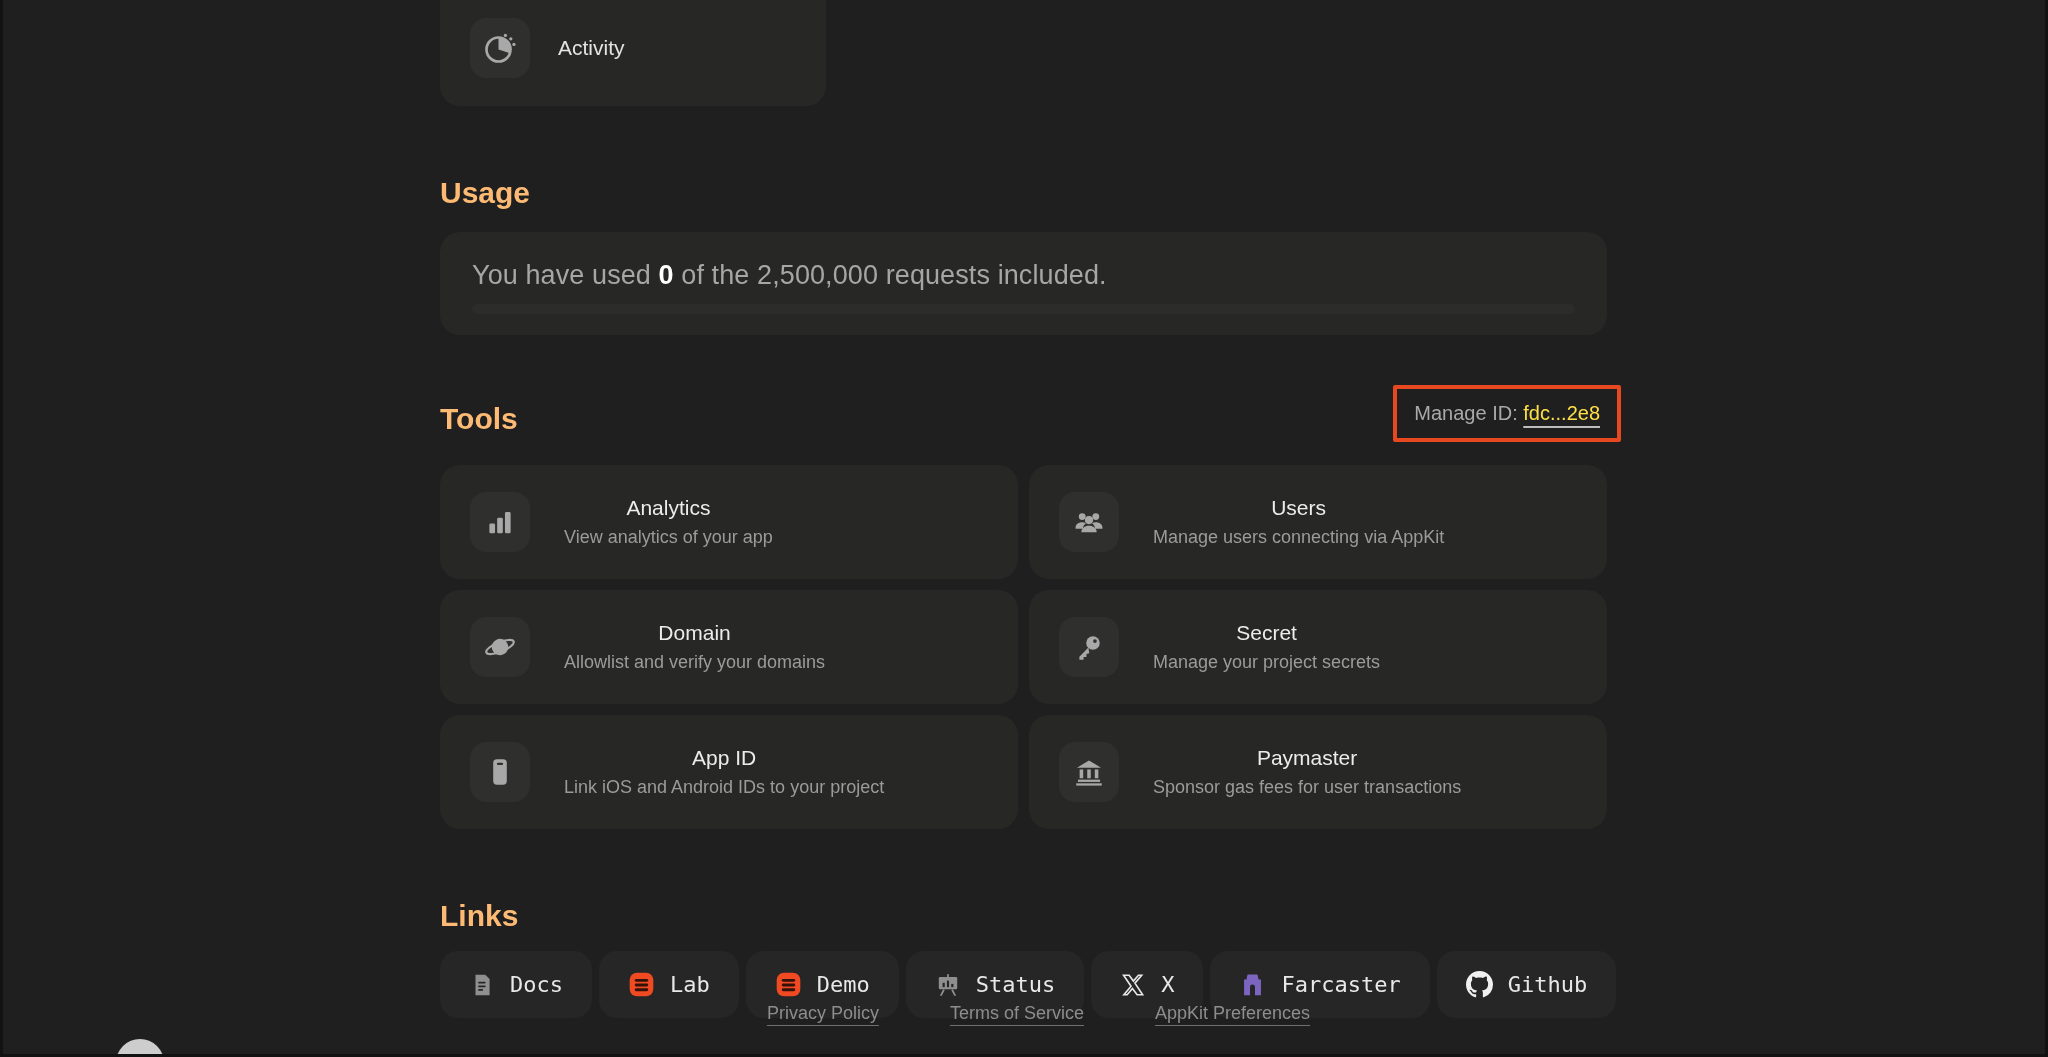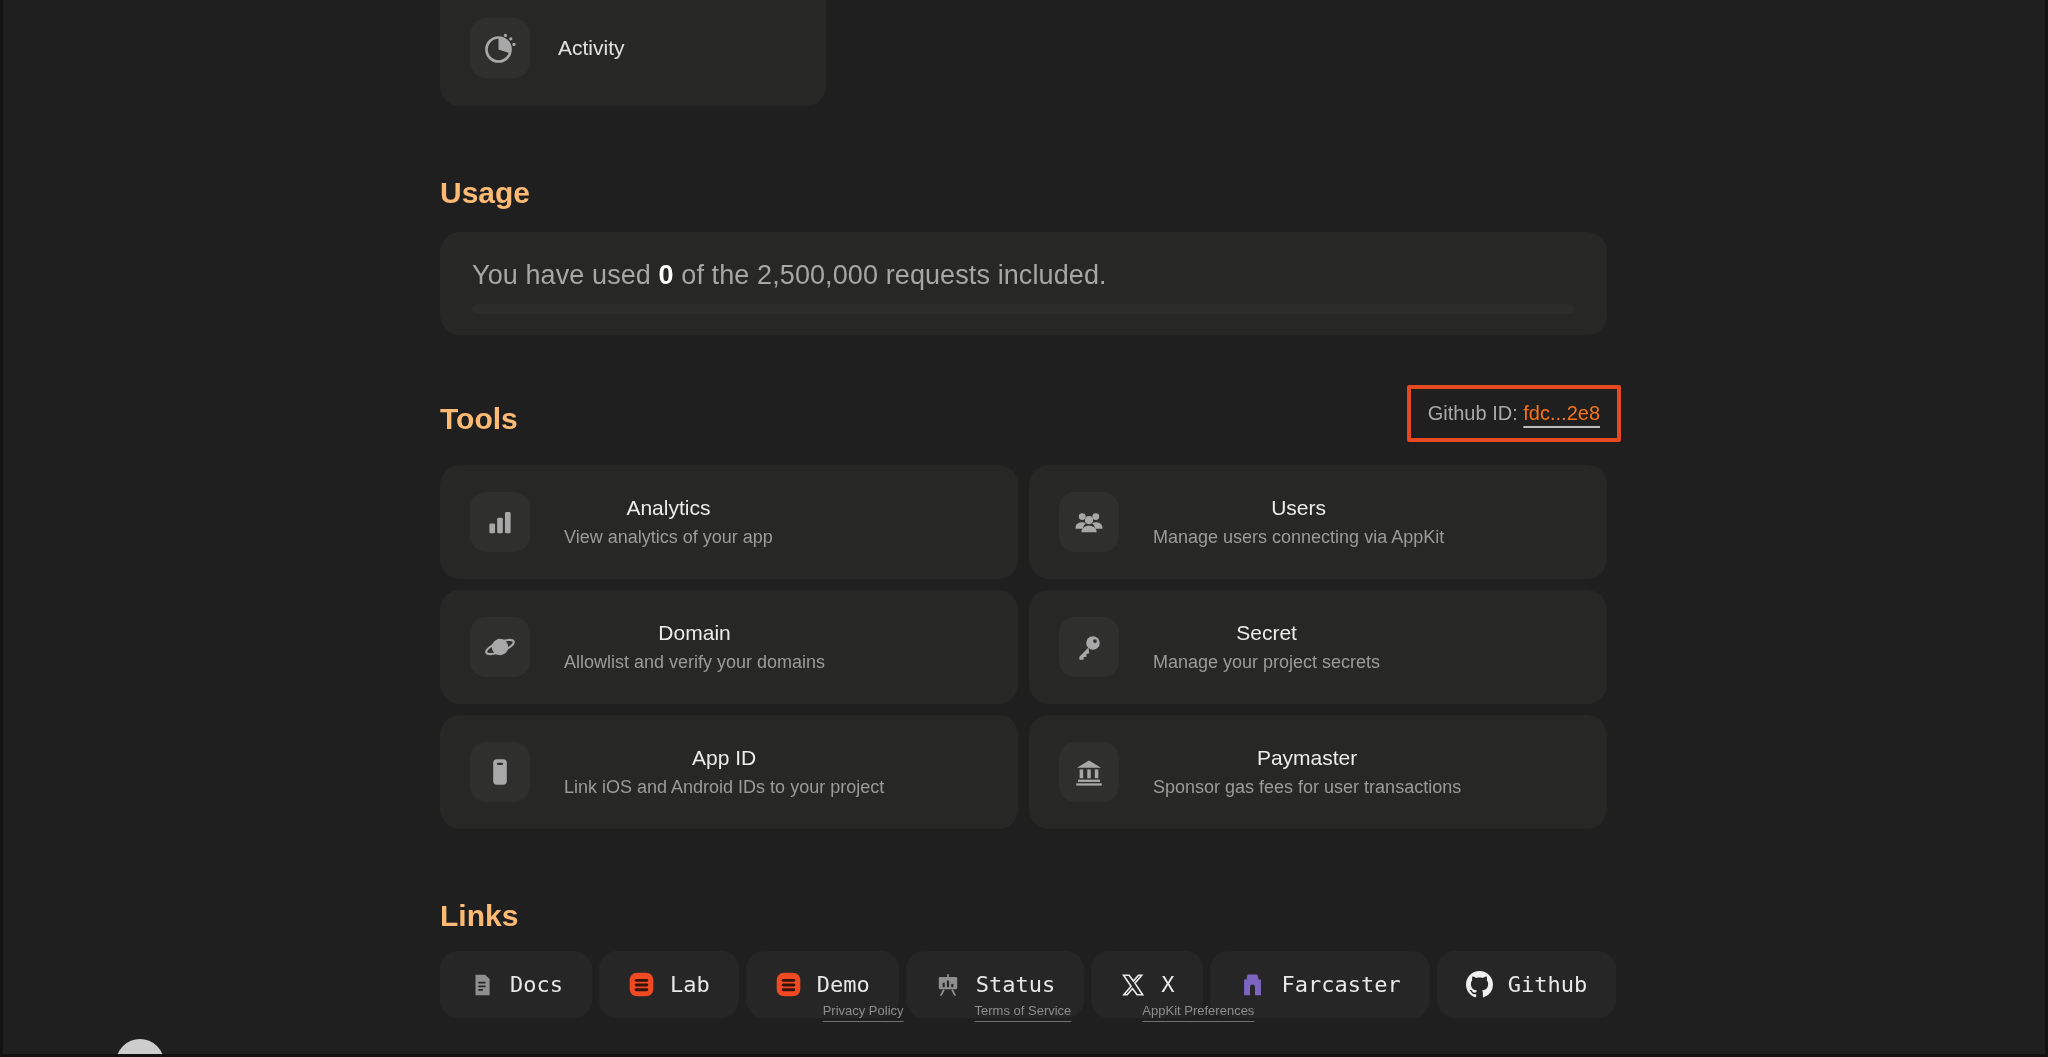--- a/index.html
+++ b/index.html
@@ -44,21 +44,21 @@
   .progress-track{ margin-top:13px; height:10px; border-radius:6px; background:#2c2c2b; overflow:hidden; }
   .progress-fill{ height:100%; width:0%; background:#4c4c4c; border-radius:6px; }
 
   
   .project-id-badge{
     position:absolute; right:-14px; top:-17px;
     border:4px solid #e8481f; border-radius:2px;
     padding:13px 17px; font-size:20px; color:#a9a9a9; white-space:nowrap;
     cursor:pointer; background:#1f1f1f;
   }
-  .project-id-badge .pid-value{ color:#f97316; text-decoration:underline; text-underline-offset:6px; text-decoration-color:#bdbdbd; }
+  .project-id-badge .pid-value{ color:#fde047; text-decoration:underline; text-underline-offset:6px; text-decoration-color:#bdbdbd; }
 
   
   .tools-grid{
     margin-top:3px;
     display:grid; grid-template-columns:578px 578px; gap:11px;
   }
   .tool-card{
     height:114px; display:flex; align-items:center; gap:34px; padding-left:30px; cursor:pointer;text-align:center;
   }
   .tool-title{ font-size:21px; color:#ececec; font-weight:400; }
@@ -73,21 +73,21 @@
     font-size:22px; color:#e8e8e8; cursor:pointer;
   }
   .link-btn svg{ display:block; }
 
   
   .footer-links{
     position:absolute; left:0; width:2048px; top:1003px;
     display:flex; justify-content:center; gap:42px;
   }
   .footer-link{
-    font-size:13px; color:#8d8d8d; text-decoration:underline; text-underline-offset:6px;
+    font-size:18px; color:#8d8d8d; text-decoration:underline; text-underline-offset:6px;
     text-decoration-color:#6f6f6f; cursor:pointer;margin-left:29px;
   }
 
   
   .chat-bubble{
     position:absolute; left:116px; top:1039px; width:48px; height:48px;
     border-radius:50%; background:#dcdcdc; opacity:.92;
   }
 </style>
 </head>
@@ -113,21 +113,21 @@
   <h2 class="section-heading usage-heading">Usage</h2>
   <div class="card usage-card">
     <div class="usage-text"><span>You have used </span><span class="used">0</span><span> of the 2,500,000 requests included.</span></div>
     <div class="progress-track">
       <div class="progress-fill" style="width: 0%;"></div>
     </div>
   </div>
 
   <div class="tools-heading-row">
     <h2 class="section-heading">Tools</h2>
-    <div class="project-id-badge"><span>Github ID: </span><span class="pid-value">fdc...2e8</span></div>
+    <div class="project-id-badge"><span>Manage ID: </span><span class="pid-value">fdc...2e8</span></div>
   </div>
 
   <div class="tools-grid">
 
     <div class="card tool-card">
       <span class="icon-tile">
         <svg width="34" height="34" viewBox="0 0 24 24" fill="#a8a8a8">
           <rect x="4.5" y="13" width="4" height="7" rx="1"></rect>
           <rect x="10" y="9" width="4" height="11" rx="1"></rect>
           <rect x="15.5" y="5" width="4" height="15" rx="1"></rect>

